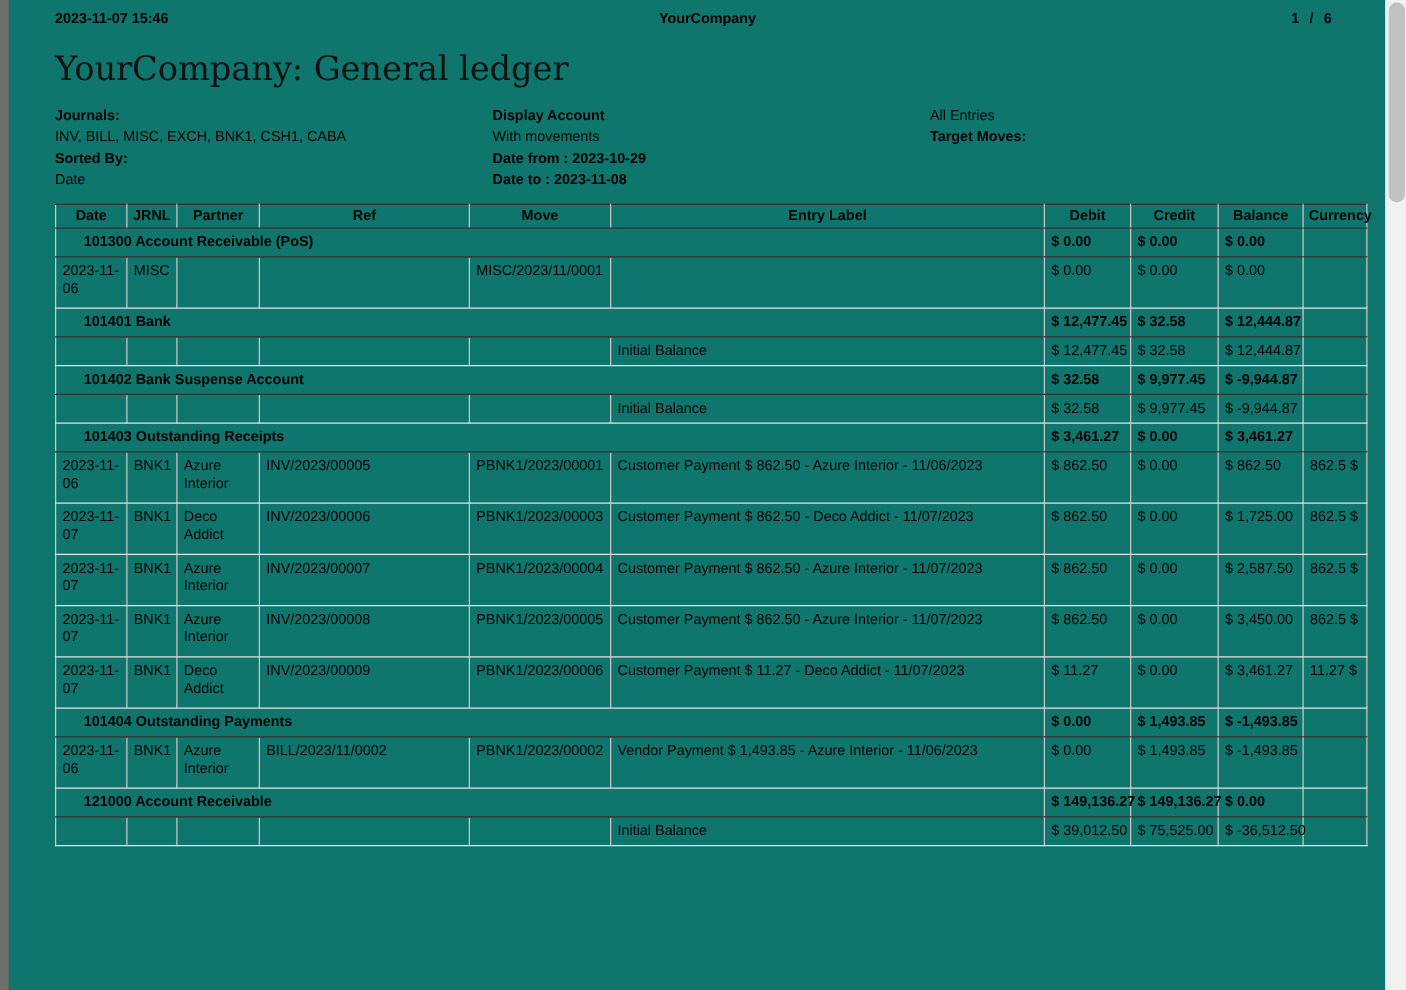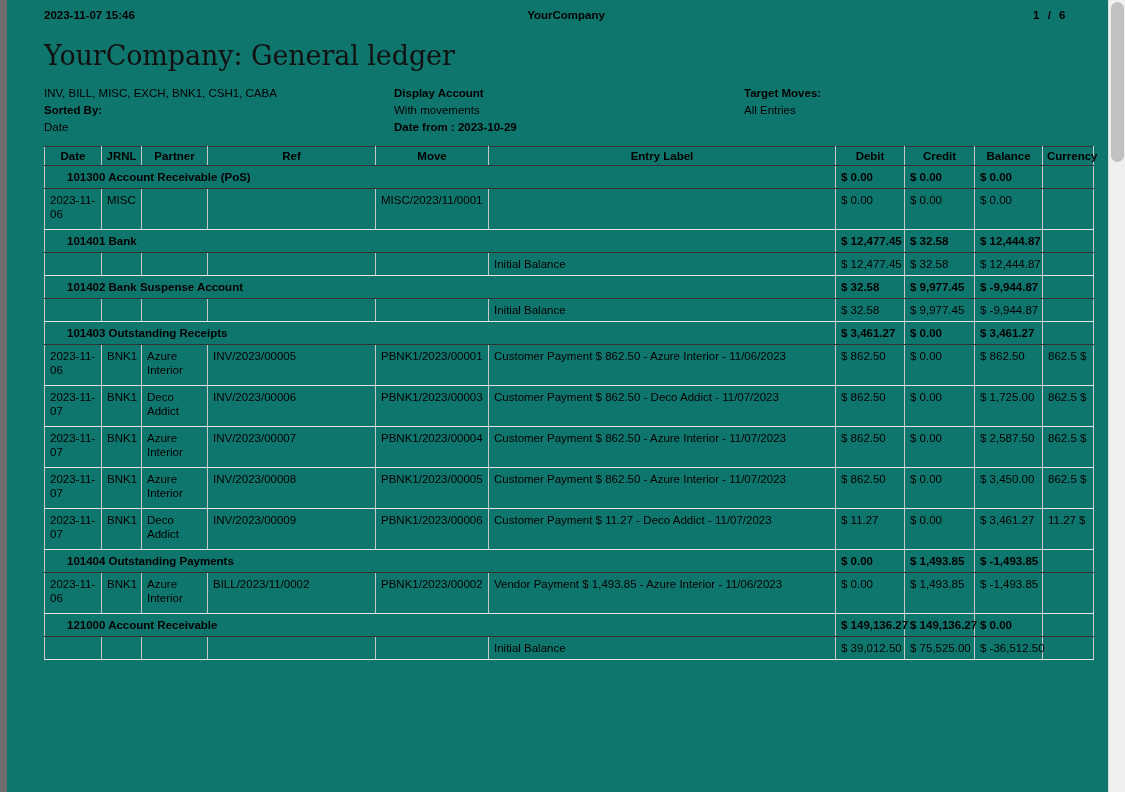--- a/index.html
+++ b/index.html
@@ -141,32 +141,34 @@
       <span>6</span>
     </div>
   </div>
 
   <div class="doc-body">
 
     <h1 class="report-title">YourCompany: General ledger</h1>
 
     <div class="meta">
       <div class="meta-col c1">
+        <div class="meta-row lbl">Journals:</div>
         <div class="meta-row">INV, BILL, MISC, EXCH, BNK1, CSH1, CABA</div>
         <div class="meta-row lbl">Sorted By:</div>
         <div class="meta-row">Date</div>
       </div>
       <div class="meta-col c2">
         <div class="meta-row lbl">Display Account</div>
         <div class="meta-row">With movements</div>
         <div class="meta-row lbl">Date from : 2023-10-29</div>
+        <div class="meta-row lbl">Date to : 2023-11-08</div>
       </div>
       <div class="meta-col c3">
+        <div class="meta-row">All Entries</div>
         <div class="meta-row lbl">Target Moves:</div>
-        <div class="meta-row">All Entries</div>
       </div>
     </div>
 
     <table class="ledger">
       <colgroup>
         <col class="c-date">
           <col class="c-jrnl">
           <col class="c-partner">
           <col class="c-ref">
         <col class="c-move">

